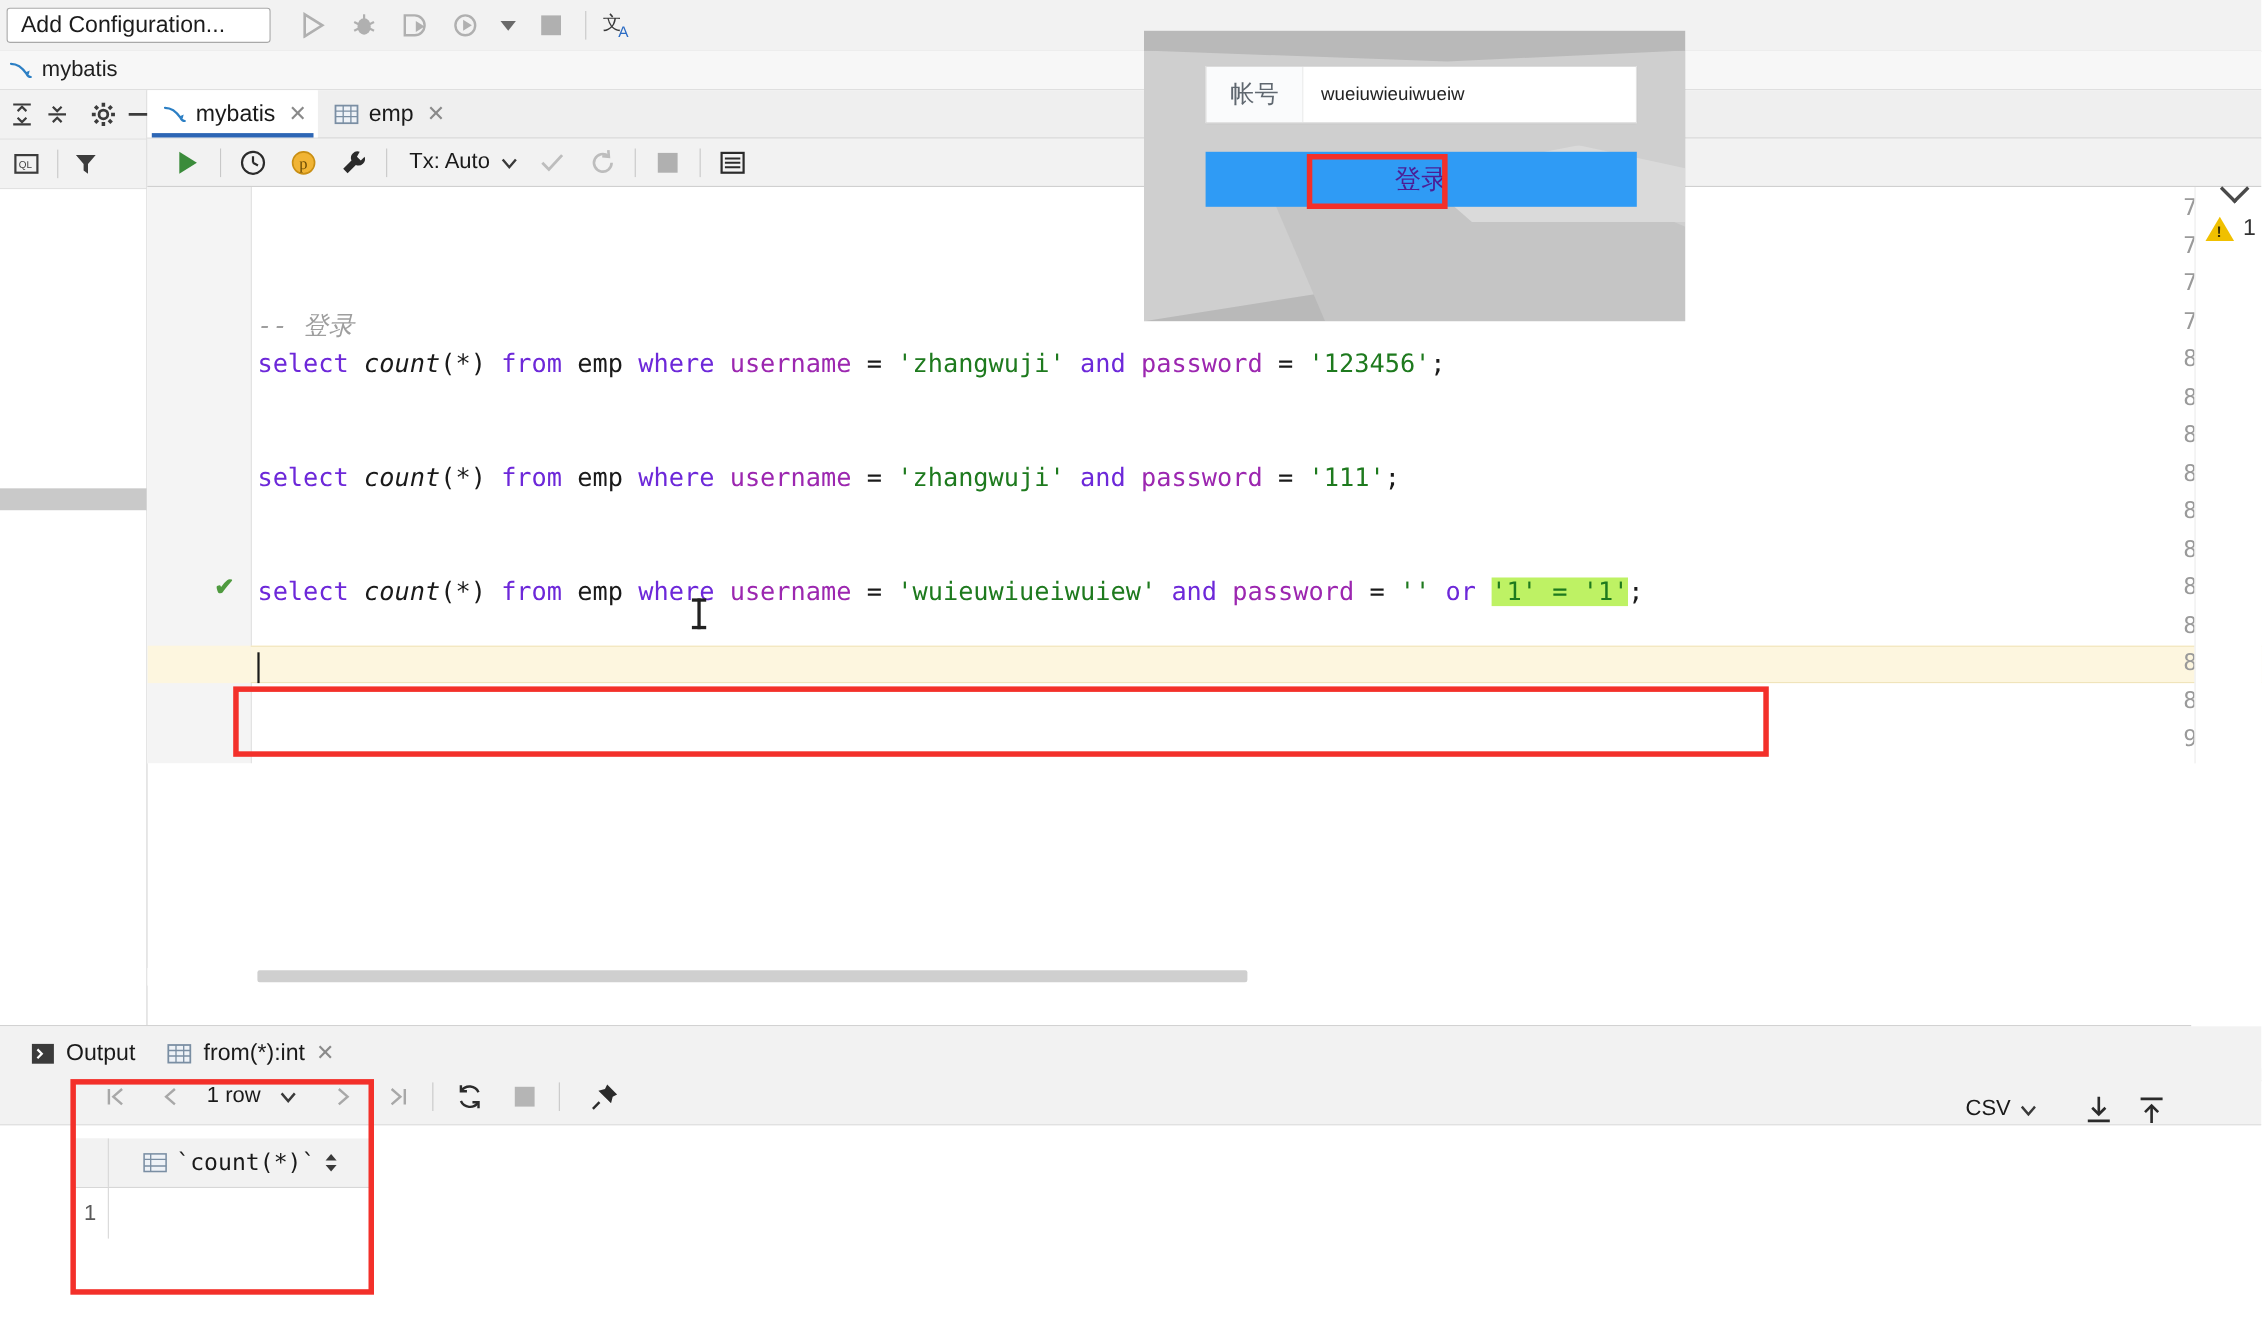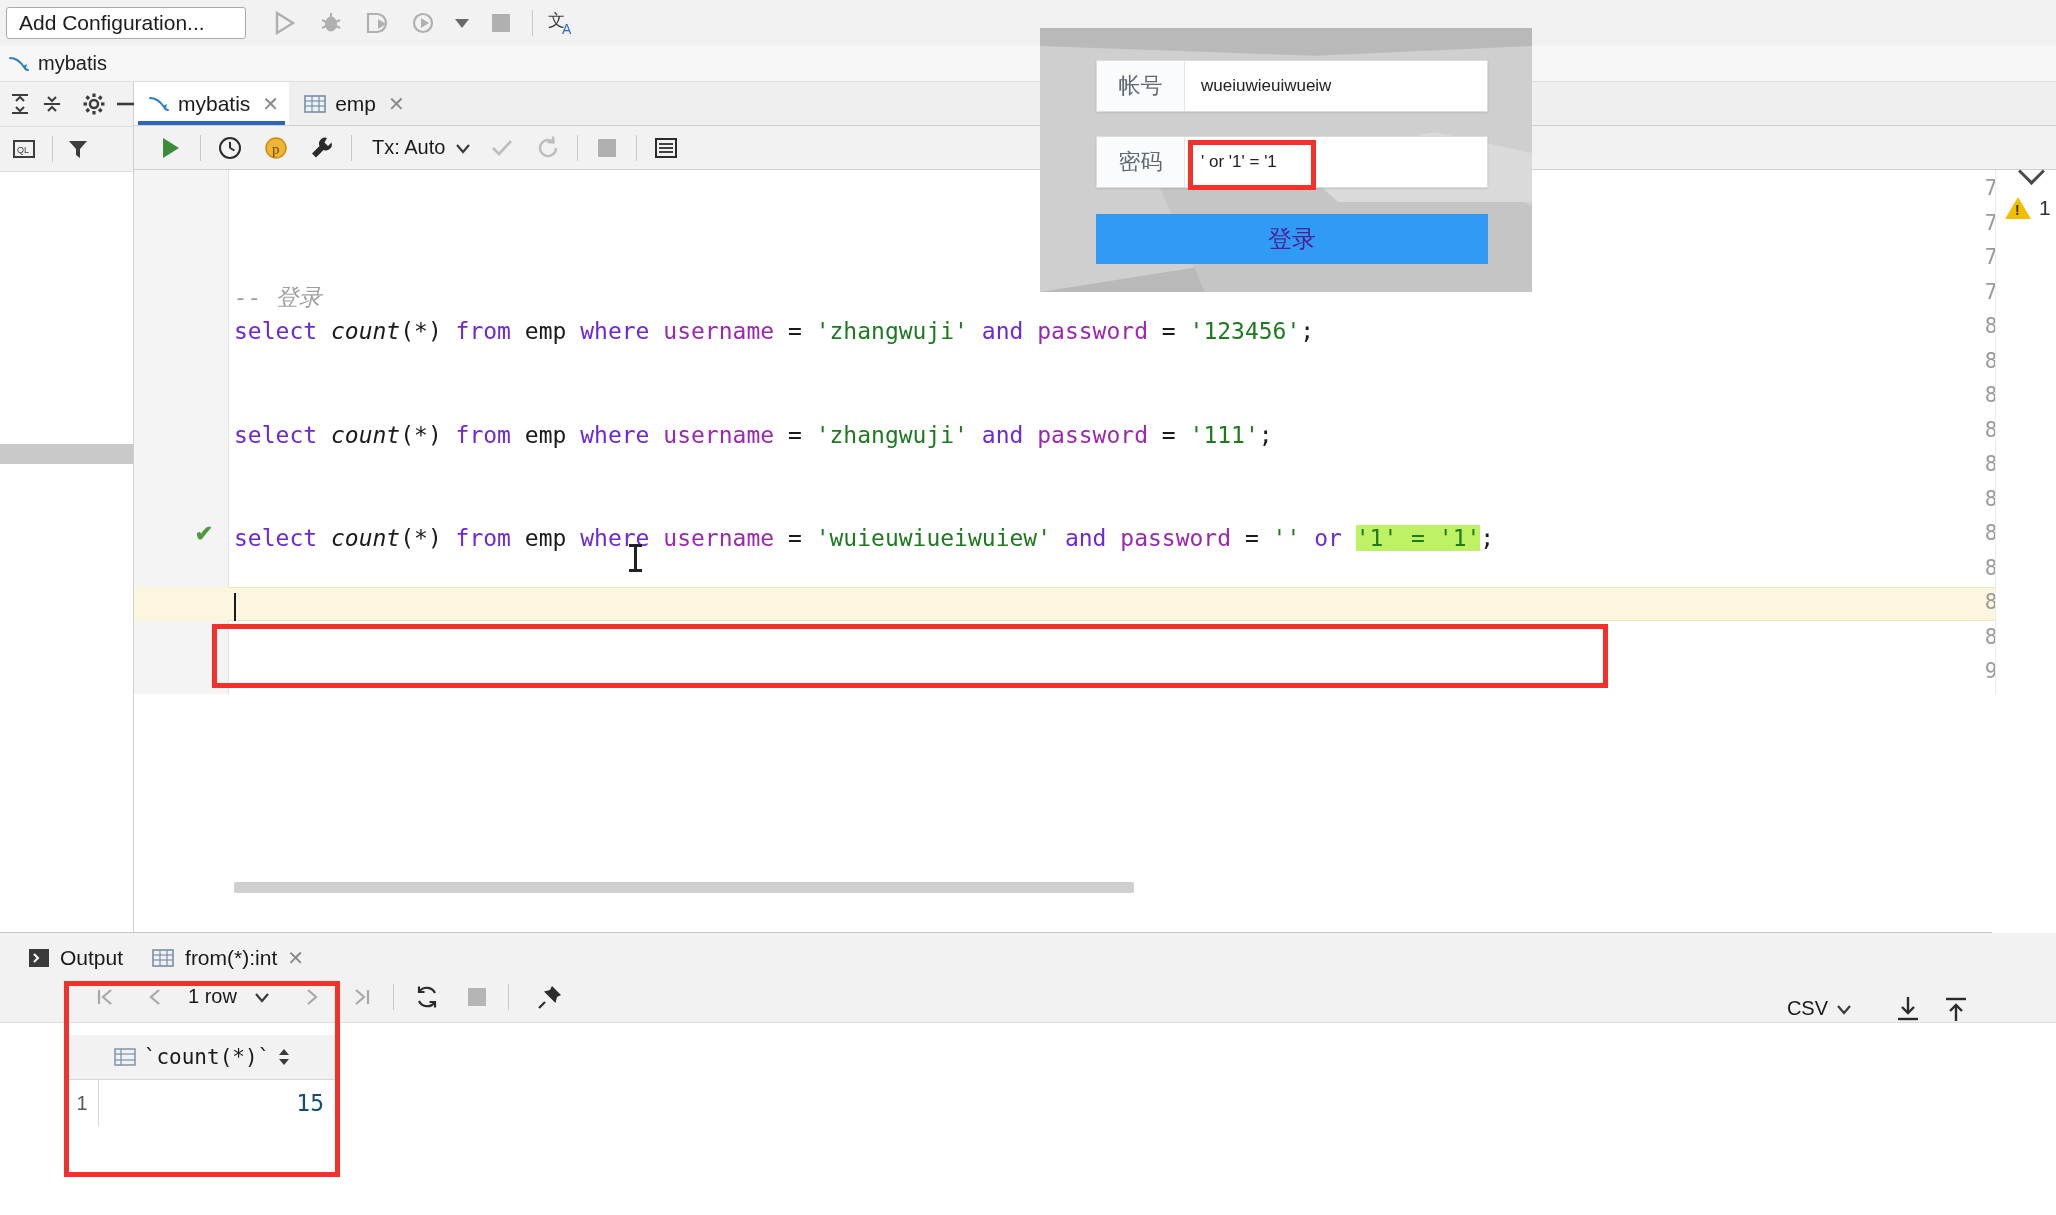--- a/index.html
+++ b/index.html
@@ -328,21 +328,20 @@
     position: absolute;
     left: 66px; top: 102px;
     width: 272px;
     box-sizing: border-box;
   }
   .grid-head {
     display: flex;
     height: 44px;
     background: #f2f2f2;
     border-bottom: 1px solid #d7d7d7;
-    flex-direction: column;
   }
   .grid-rownum-h {
     width: 32px; border-right: 1px solid #d7d7d7; background: #f2f2f2;
   }
   .grid-col-h {
     flex: 1;
     display: flex; align-items: center; justify-content: center; gap: 8px;
     font-family: "DejaVu Sans Mono", monospace;
     font-size: 21px;
     color: #1a1a1a;
@@ -823,40 +822,35 @@
           <span>
             <svg width="12" height="20" viewBox="0 0 12 20">
                 <polygon points="6,2 11,8 1,8" fill="#3a3a3a"></polygon>
                 <polygon points="6,18 11,12 1,12" fill="#3a3a3a"></polygon>
               </svg>
           </span>
         </div>
       </div>
       <div class="grid-row">
         <div class="grid-rownum">1</div>
-        <div class="grid-cell">15</div>
       </div>
     </div>
 
     <div class="redbox" style="left:64px; top:48px; width:276px; height:196px;"></div>
   </div>
 
   <div class="login-overlay">
     <div class="lo-poly" style="left:0; top:18px; width:492px; height:246px; clip-path:polygon(0 0, 56% 4%, 100% 0, 100% 100%, 38% 88%, 0 100%);"></div>
     <div class="lo-poly" style="left:120px; top:130px; width:372px; height:134px; background:#c5c5c5; clip-path:polygon(0 22%, 70% 0, 100% 36%, 100% 100%, 12% 100%);"></div>
     <div class="lo-poly" style="left:250px; top:104px; width:242px; height:70px; background:#dadada; clip-path:polygon(0 40%, 60% 0, 100% 30%, 100% 100%, 20% 100%);"></div>
   </div>
 
   <div class="login-card">
     <div class="lf-row">
       <div class="lf-label">帐号</div>
       <div class="lf-input">wueiuwieuiwueiw</div>
     </div>
-    <div class="lf-row" style="margin-top:24px;">
-      <div class="lf-label">密码</div>
-      <div class="lf-input">' or '1' = '1</div>
-    </div>
     <button class="login-btn">登录</button>
   </div>
 
   <div class="redbox" style="left:1188px; top:140px; width:128px; height:50px;"></div>
 
 </div>
 
 </body></html>

